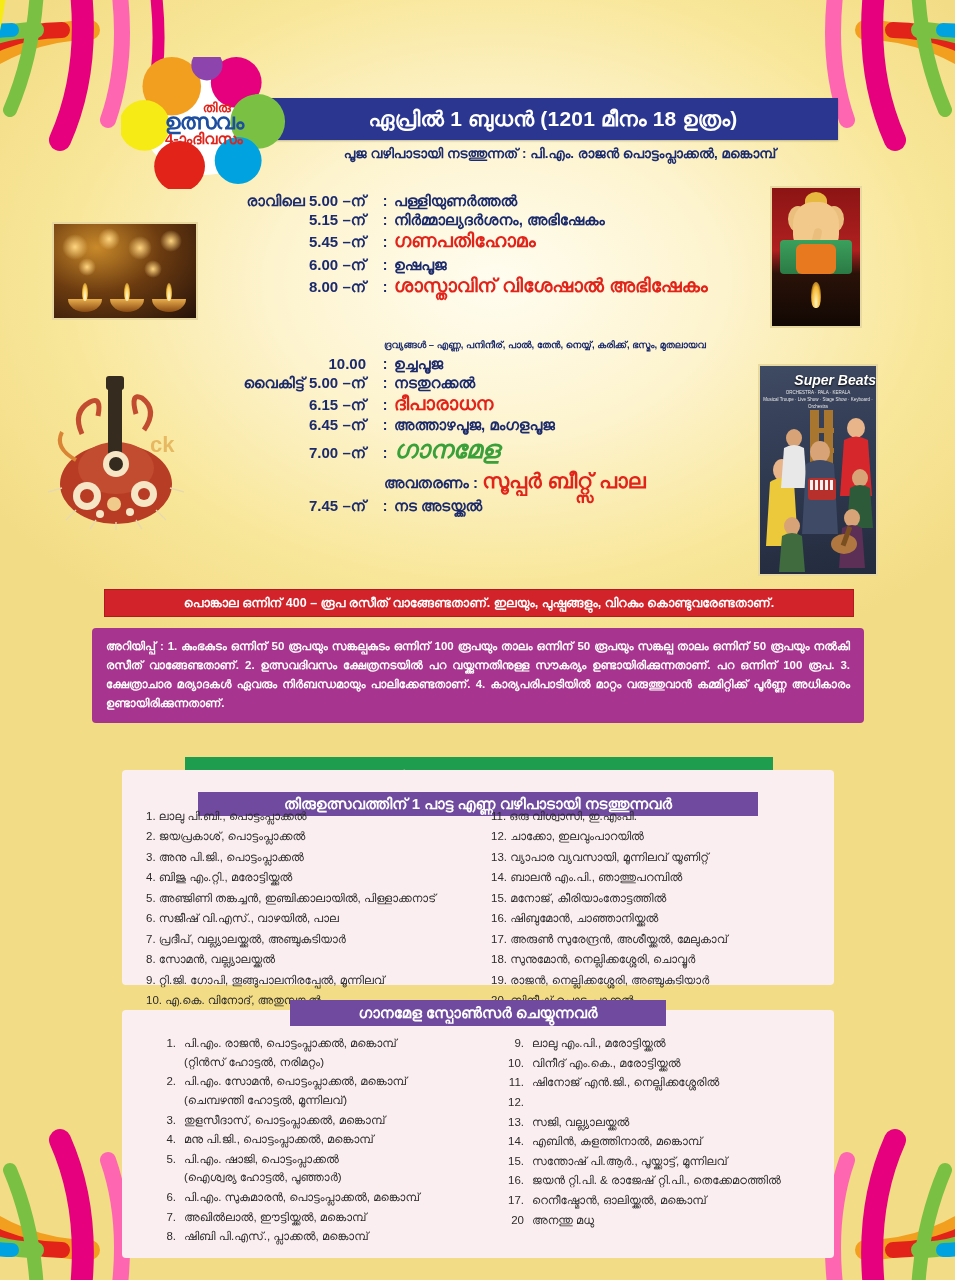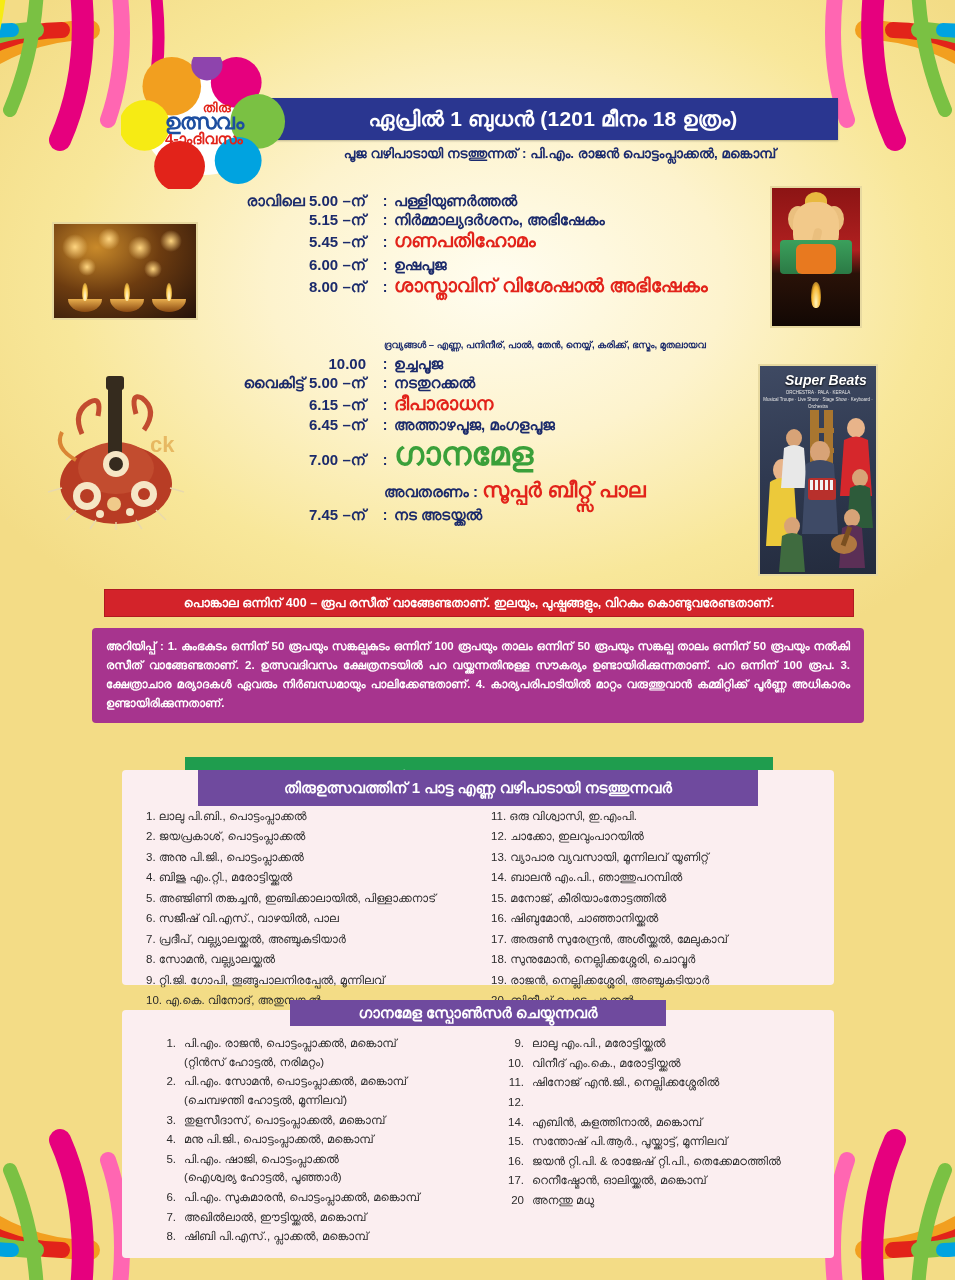--- a/index.html
+++ b/index.html
@@ -47,21 +47,21 @@
     position:absolute;left:240px;top:146px;width:640px;text-align:center;
     font-size:13.5px;font-weight:bold;color:#1a2a6e;
   }
   
   .sched{position:absolute;left:206px;top:192px;width:560px;}
   .row{display:flex;align-items:baseline;margin-bottom:1px;}
   .time{width:160px;text-align:right;padding-right:10px;font-size:15px;color:#1b2a6b;font-weight:bold;white-space:nowrap;}
   .colon{width:18px;text-align:center;font-size:14px;color:#1b2a6b;font-weight:bold;}
   .evt{font-size:15px;color:#1b2a6b;font-weight:bold;}
   .evt.red{color:#e2231a;font-size:19px;}
-  .evt.green{color:#3aa03a;font-size:33px;}
+  .evt.green{color:#3aa03a;font-size:25px;font-style:italic;}
   .row.tall{margin-bottom:4px;}
   .note-small{font-size:9.5px;color:#1b2a6b;font-weight:bold;margin:1px 0 4px 0;}
   .present{margin-left:178px;font-size:15px;color:#1b2a6b;font-weight:bold;margin-top:2px;margin-bottom:4px;}
   .present b{color:#e2231a;font-size:21px;}
   
   .ganesh{
     position:absolute;left:770px;top:186px;width:88px;height:138px;
     border:2px solid #e7d9a0;
     background:linear-gradient(180deg,#8c1414 0%,#b02020 45%,#2a1208 62%,#120804 100%);
     overflow:hidden;
@@ -87,21 +87,21 @@
   }
   .lamp{position:absolute;bottom:6px;width:34px;height:13px;background:linear-gradient(180deg,#e8ad4c,#8a4a12);border-radius:0 0 50% 50%/0 0 100% 100%;}
   .lamp:after{content:"";position:absolute;left:50%;bottom:11px;transform:translateX(-50%);
     width:6px;height:18px;background:radial-gradient(ellipse at 50% 75%,#fffbe0,#ffcc4d 50%,rgba(255,204,77,0) 100%);border-radius:50% 50% 45% 45%;}
   .blur-dot{position:absolute;border-radius:50%;background:radial-gradient(circle,#ffd580,rgba(255,213,128,0) 70%);}
   .band{
     position:absolute;left:758px;top:364px;width:116px;height:208px;
     border:2px solid #e7d9a0;overflow:hidden;
     background:linear-gradient(170deg,#3f4a63 0%,#2f3950 50%,#232b3d 100%);
   }
-  .band-title{position:absolute;left:0;right:0;top:6px;text-align:left;color:#fff;
+  .band-title{position:absolute;left:0;right:0;top:6px;text-align:right;color:#fff;
     font-size:14px;font-style:italic;font-weight:bold;text-shadow:0 1px 2px #000;padding-left:25px;}
   .band-sub{position:absolute;left:0;right:0;top:24px;text-align:center;color:#e8e8e8;font-size:4.5px;line-height:1.5;}
   .guitar-art{
     position:absolute;left:32px;top:372px;width:170px;height:160px;pointer-events:none;opacity:.95;
   }
   
   .redbar{
     position:absolute;left:104px;top:589px;width:750px;height:28px;
     background:#d3232a;border:1px solid #b01a20;color:#ffffff;
     display:flex;align-items:center;justify-content:center;text-align:center;
@@ -127,21 +127,21 @@
   }
   .panel2{
     position:absolute;left:122px;top:1010px;width:712px;height:248px;
     background:#fbeef0;border-radius:4px;
   }
   .purplehdr{
     position:absolute;background:#6f4a9e;color:#ffffff;
     display:flex;align-items:center;justify-content:center;
     font-size:15px;font-weight:bold;
   }
-  .purplehdr.a{left:198px;top:770px;width:560px;height:36px;}
+  .purplehdr.a{left:198px;top:792px;width:560px;height:24px;}
   .purplehdr.b{left:290px;top:1000px;width:376px;height:26px;}
   .cols{position:absolute;display:flex;}
   .col{font-size:11.5px;line-height:1.78;color:#2b2b2b;}
   .col .li{white-space:nowrap;}
   .cols.donors{left:146px;top:806px;width:690px;}
   .cols.donors .col{width:352px;}
   .cols.sponsors{left:150px;top:1034px;width:700px;font-size:11.5px;}
   .cols.sponsors .col{width:348px;line-height:1.62;}
   .sp{display:flex;margin-bottom:1px;}
   .sp-n{width:26px;flex:none;text-align:right;padding-right:8px;}
@@ -484,20 +484,24 @@
           <span class="sp-t"><span>വിനീദ് എം.കെ., മരോട്ടിയ്ക്കല്‍</span></span>
         </div>
       <div class="sp">
           <span class="sp-n">11.</span>
           <span class="sp-t"><span>ഷിനോജ് എന്‍.ജി., നെല്ലിക്കശ്ശേരില്‍</span></span>
         </div>
       <div class="sp">
           <span class="sp-n">12.</span>
         </div>
       <div class="sp">
+          <span class="sp-n">13.</span>
+          <span class="sp-t"><span>സജി, വല്ല്യാലയ്ക്കല്‍</span></span>
+        </div>
+      <div class="sp">
           <span class="sp-n">14.</span>
           <span class="sp-t"><span>എബിന്‍, കുളത്തിനാല്‍, മങ്കൊമ്പ്</span></span>
         </div>
       <div class="sp">
           <span class="sp-n">15.</span>
           <span class="sp-t"><span>സന്തോഷ് പി.ആര്‍., പൂയ്ക്കാട്ട്, മൂന്നിലവ്</span></span>
         </div>
       <div class="sp">
           <span class="sp-n">16.</span>
           <span class="sp-t"><span>ജയന്‍ റ്റി.പി. &amp; രാജേഷ് റ്റി.പി., തെക്കേമഠത്തില്‍</span></span>

